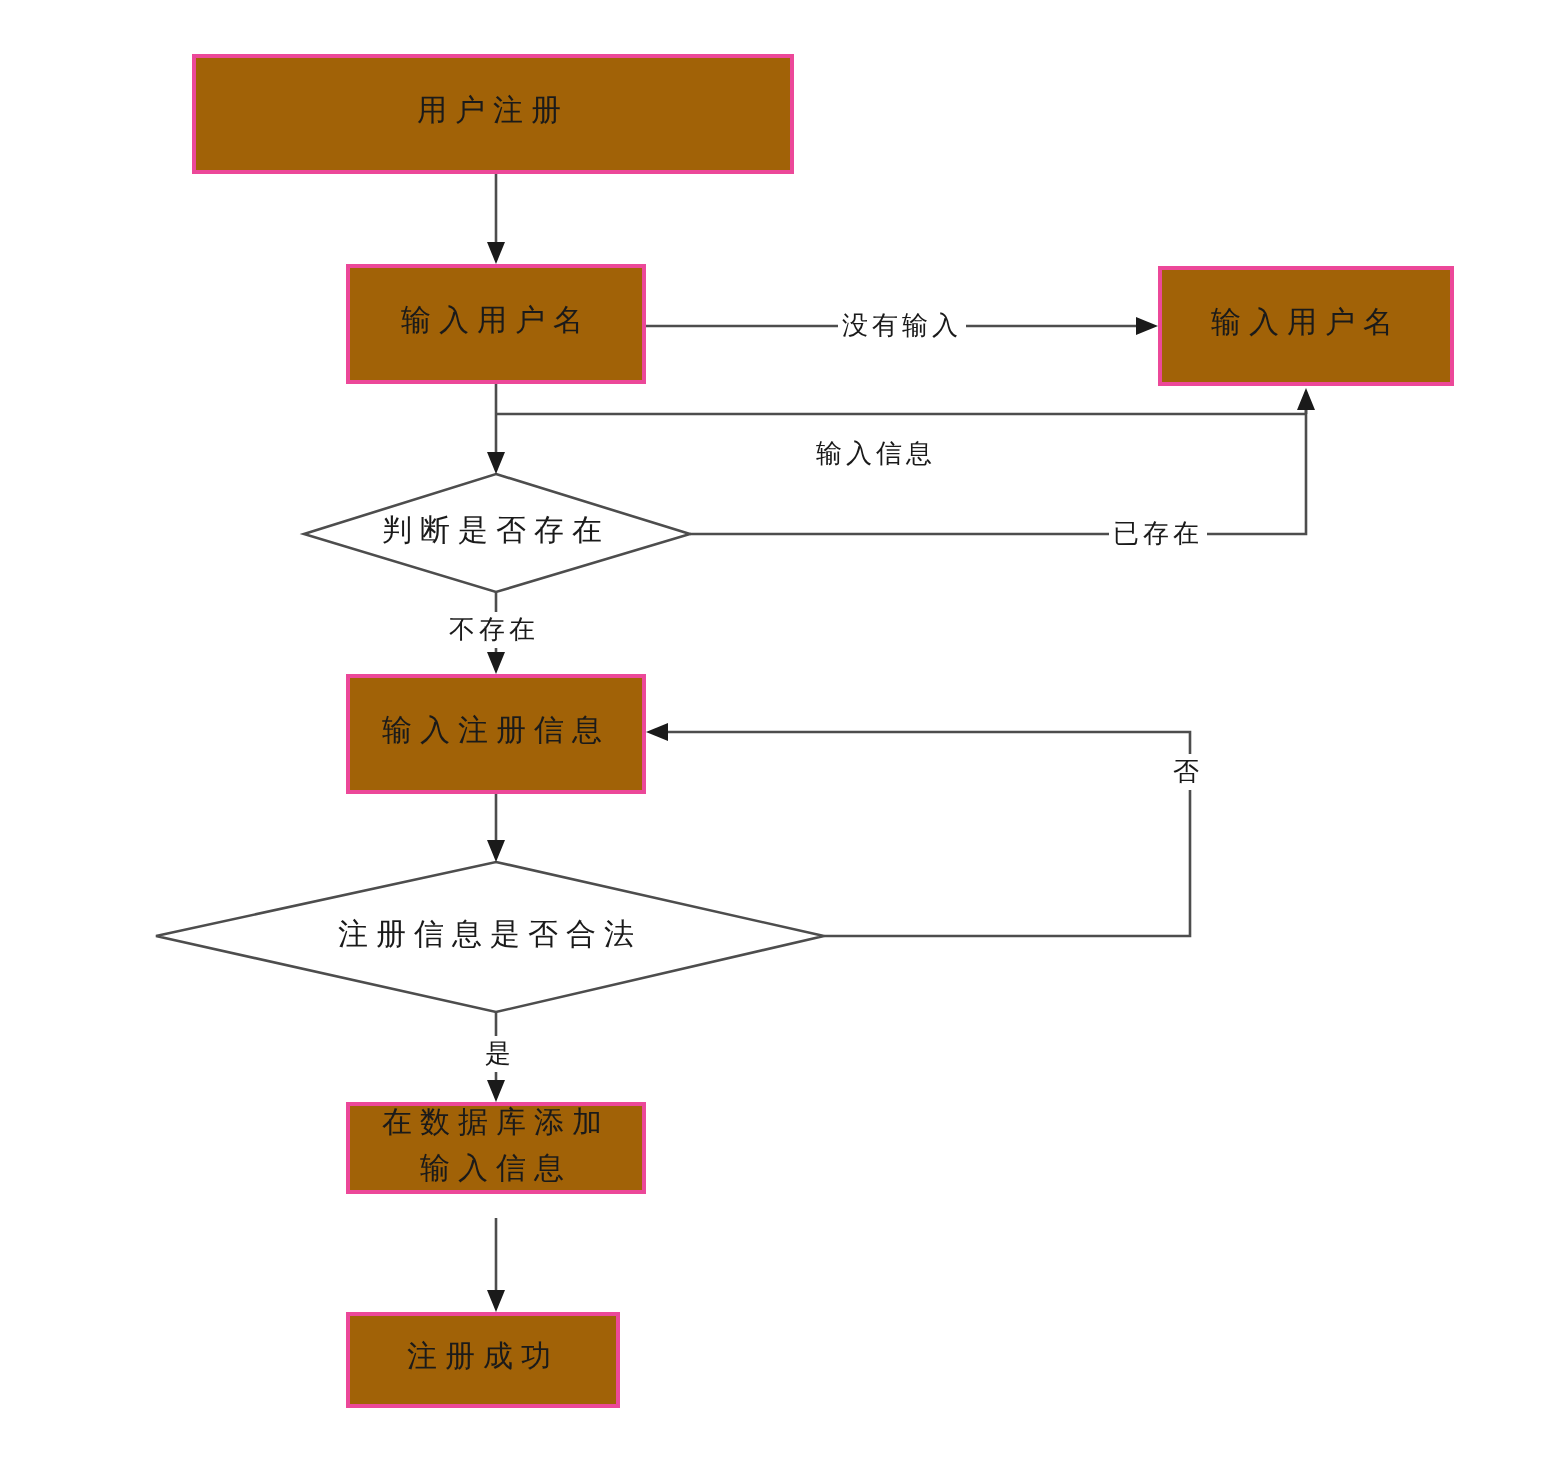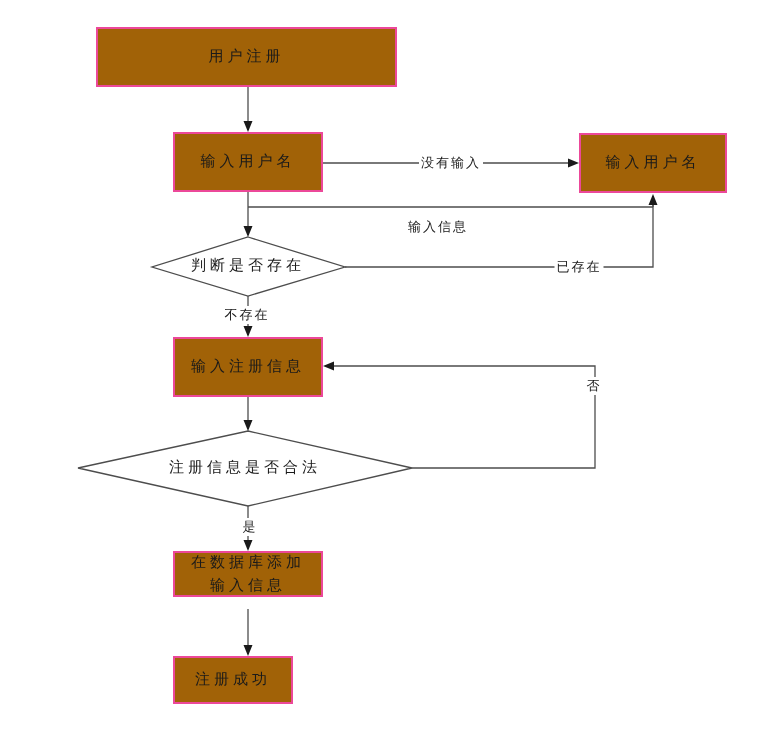--- a/index.html
+++ b/index.html
@@ -117,21 +117,21 @@
     <span>输入注册信息</span>
   </div>
 
   <div class="node" style="left:173px; top:551px; width:150px; height:46px;">
     <span>
       <span>在数据库添加</span>
       <span>输入信息</span>
     </span>
   </div>
 
-  <div class="node" style="left:173px; top:656px; width:120px; height:48px;">
+  <div class="node" style="left:173px; top:656px; width:137px; height:48px;font-family:Liberation Mono, monospace;">
     <span>注册成功</span>
   </div>
 
   <div class="diamond-label" style="left:78px; top:458px; width:334px;">注册信息是否合法</div>
 
   <div class="diamond-label" style="left:148px; top:256px; width:200px;">判断是否存在</div>
 
   <div class="edge-label" style="left:451px; top:163px;">没有输入</div>
 
   <div class="edge-label" style="left:438px; top:207px;margin-top:20px;">输入信息</div>

